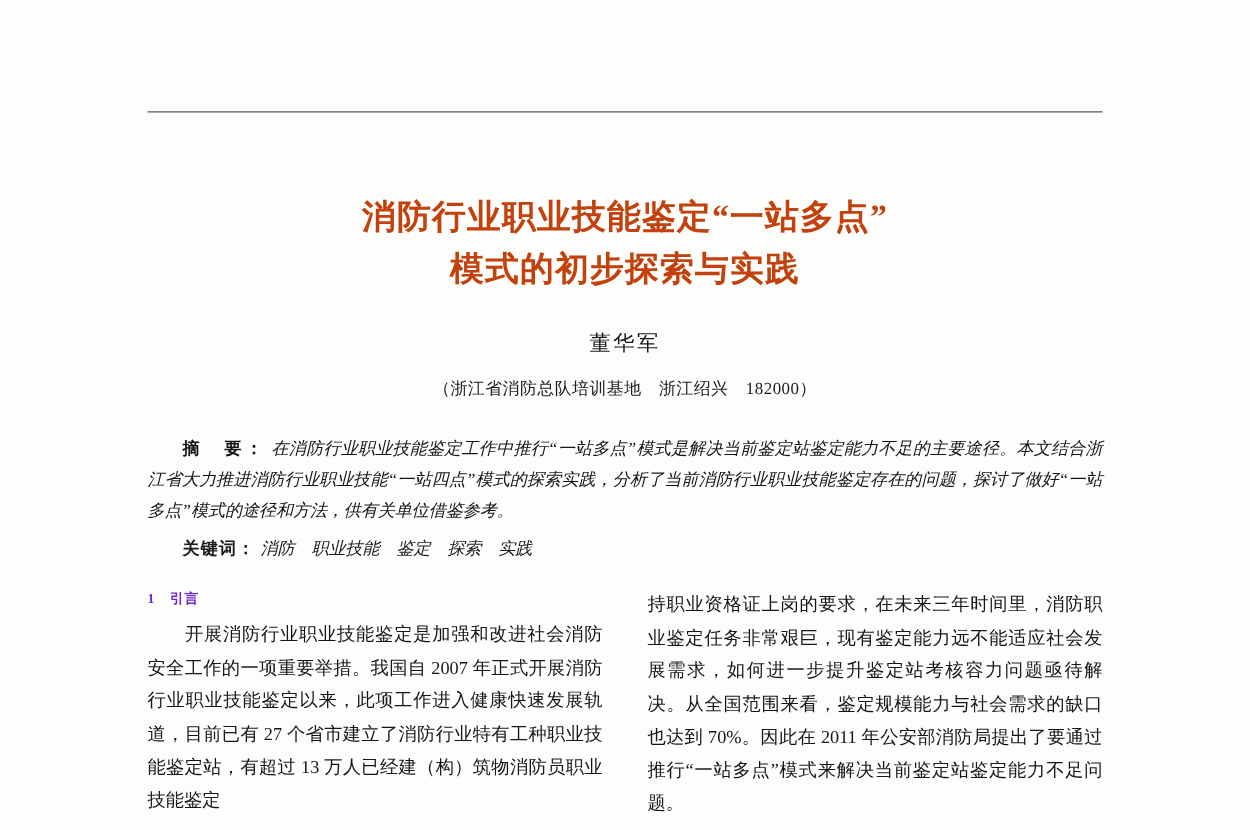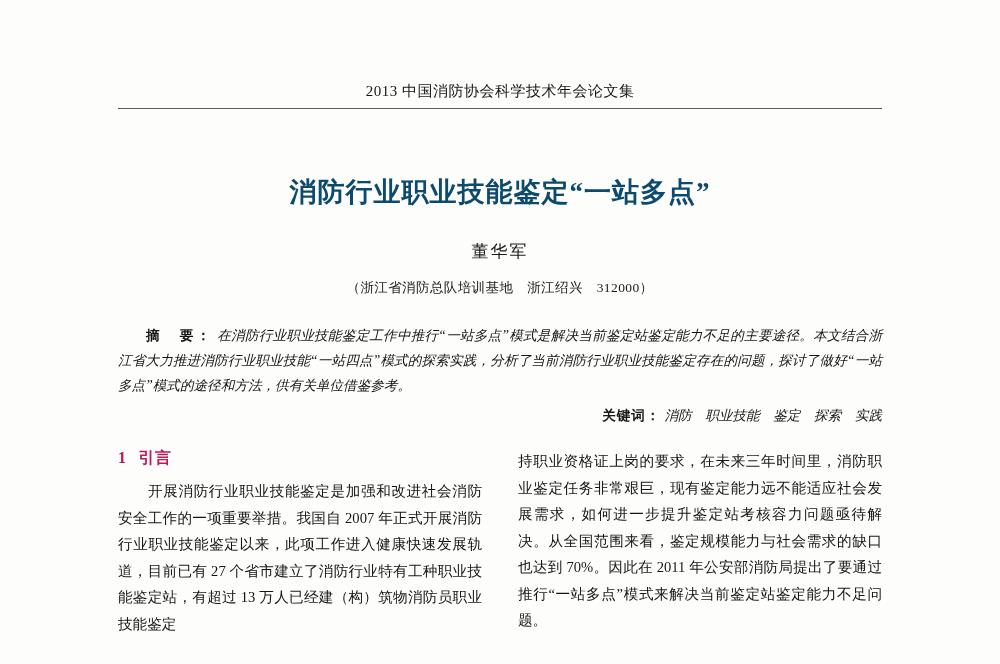--- a/index.html
+++ b/index.html
@@ -38,21 +38,21 @@
   
   .title-block {
     text-align: center;
     margin-top: 62px;
   }
   .title-line {
     font-size: 27px;
     font-weight: bold;
     letter-spacing: 1px;
     line-height: 42px;
-    color: #0c4a6e;
+    color: #c2410c;
   }
   .author {
     margin-top: 27px;
     font-size: 17px;
     letter-spacing: 2px;
     color: #161616;
     text-align: center;
   }
   .affiliation {
     margin-top: 16px;
@@ -80,44 +80,43 @@
   .abstract p {
     margin: 0;
     text-indent: 28px;
   }
   .keywords {
     margin-top: 6px;
     font-size: 13.6px;
     line-height: 24px;
     font-style: italic;
     text-indent: 28px;
-    text-align: right;
   }
   .keywords .lbl {
     font-weight: bold;
     font-style: normal;
     letter-spacing: 1px;
     margin-right: 4px;
   }
   
   .columns {
     display: flex;
     margin-top: 20px;
     gap: 36px;
   }
   .col {
     flex: 1 1 0;
     min-width: 0;
   }
   .sec-head {
-    font-size: 16px;
+    font-size: 11px;
     font-weight: bold;
     letter-spacing: 0.5px;
     margin: 0 0 9px 0;
-    color: #be185d;
+    color: #6d28d9;
   }
   .sec-head .num {
     margin-right: 12px;
   }
   .body-p {
     margin: 0;
     font-size: 14.6px;
     line-height: 26.5px;
     text-align: justify;
     text-indent: 30px;
@@ -126,28 +125,28 @@
   .body-p.noindent {
     text-indent: 0;
   }
 </style>
 </head>
 <body>
 
 <div class="page">
 
   <div class="running-head">
-    <span>2013 中国消防协会科学技术年会论文集</span>
     <div class="head-rule"></div>
   </div>
 
   <div class="title-block">
     <div class="title-line">消防行业职业技能鉴定“一站多点”</div>
+    <div class="title-line">模式的初步探索与实践</div>
     <div class="author">董华军</div>
-    <div class="affiliation">（浙江省消防总队培训基地　浙江绍兴　312000）</div>
+    <div class="affiliation">（浙江省消防总队培训基地　浙江绍兴　182000）</div>
   </div>
 
   <div class="abstract">
     <p><span class="lbl">摘　要：</span><span>在消防行业职业技能鉴定工作中推行“一站多点”模式是解决当前鉴定站鉴定能力不足的主要途径。本文结合浙江省大力推进消防行业职业技能“一站四点”模式的探索实践，分析了当前消防行业职业技能鉴定存在的问题，探讨了做好“一站多点”模式的途径和方法，供有关单位借鉴参考。</span></p>
   </div>
 
   <div class="keywords">
     <span class="lbl">关键词：</span><span>消防　职业技能　鉴定　探索　实践</span>
   </div>
 

